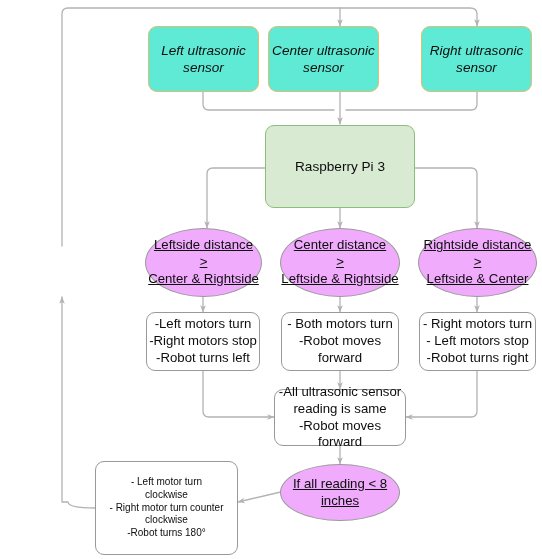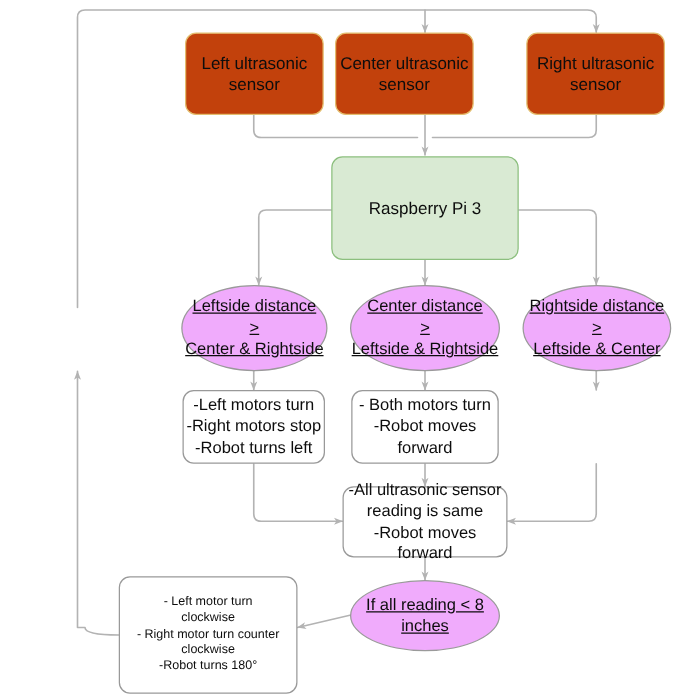--- a/index.html
+++ b/index.html
@@ -37,23 +37,24 @@
     width: 100%;
     white-space: pre-line;
     line-height: 1.27;
   }
   .rect {
     border-radius: 9px;
     border: 1px solid #999999;
     background: #ffffff;
   }
   .sensor {
-    background: #c2410c;
+    background: #5eead4;
     border: 1px solid #e3bd6e;
     border-radius: 9px;
+    font-style: italic;
   }
   .brain {
     background: #d9ead3;
     border: 1px solid #8cbf7e;
     border-radius: 9px;
   }
   .startnode {
     background: #ddeafb;
     border: 1px solid #8aa9cf;
     border-radius: 9px;
@@ -151,20 +152,25 @@
 -Right motors stop
 -Robot turns left</span>
   </div>
 
   <div class="node rect fs13" style="left:281px; top:312px; width:118px; height:59px;">
     <span class="lbl">- Both motors turn
 -Robot moves
 forward</span>
   </div>
 
+  <div class="node rect fs13" style="left:419px; top:312px; width:117px; height:59px;">
+    <span class="lbl">- Right motors turn
+- Left motors stop
+-Robot turns right</span>
+  </div>
 
   <div class="node rect fs13" style="left:274px; top:389px; width:132px; height:57px;">
     <span class="lbl">-All ultrasonic sensor
 reading is same
 -Robot moves
 forward</span>
   </div>
 
   <div class="node ellipse fs13" style="left:280px; top:464px; width:120px; height:57px;">
     <span class="lbl">If all reading &lt; 8

